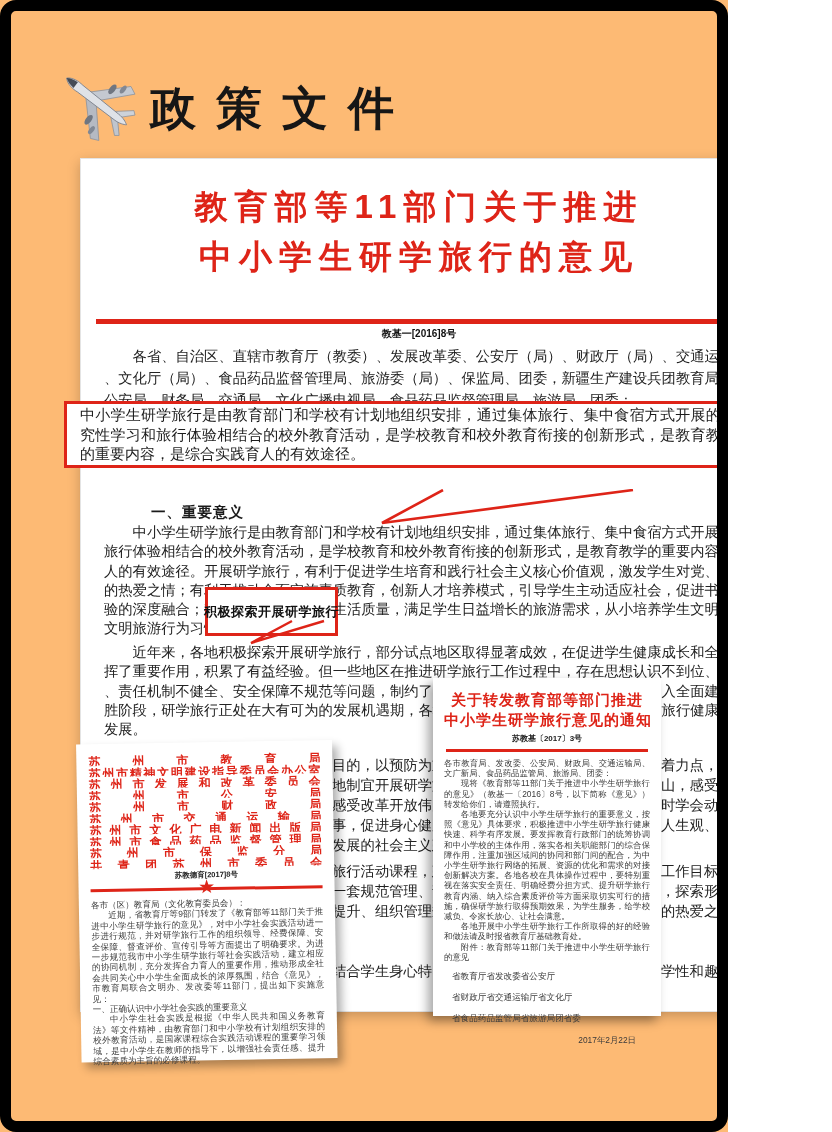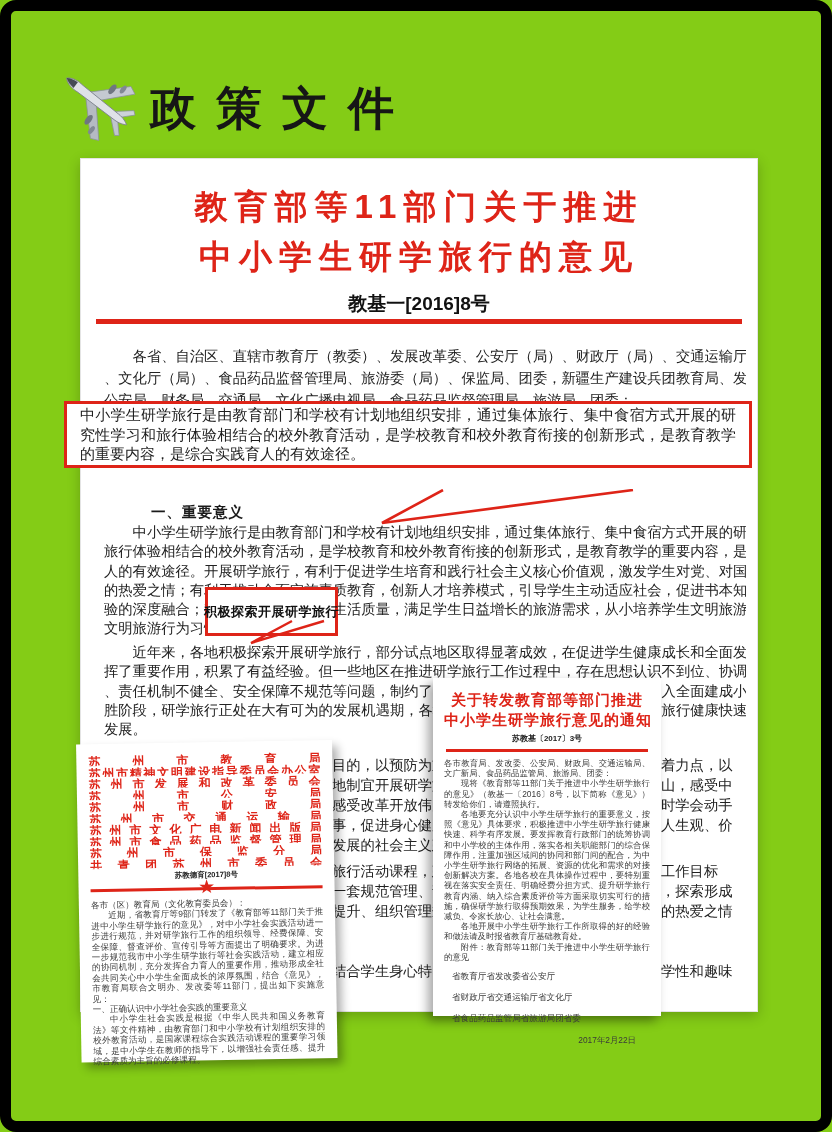--- a/index.html
+++ b/index.html
@@ -1,30 +1,30 @@
 <!DOCTYPE html>
 <html><head>
 <meta charset="utf-8">
 <style>
   html,body{margin:0;padding:0;background:#ffffff;}
-  #screen{position:relative;width:832px;height:1132px;background:#84cc16;overflow:hidden;
+  #screen{position:relative;width:728px;height:1132px;background:#fdba74;overflow:hidden;
           font-family:"Liberation Sans","DejaVu Sans",sans-serif;color:#222;}
   #frame{position:absolute;inset:0;border:11px solid #000;border-radius:16px;z-index:60;pointer-events:none;}
 
   
   .hdr-plane{position:absolute;left:50px;top:58px;width:92px;height:86px;z-index:2;}
   .hdr-title{position:absolute;left:150px;top:78px;font-size:46px;font-weight:600;letter-spacing:20px;
              color:#161616;z-index:2;white-space:nowrap;}
 
   
   .mainpage{position:absolute;left:80px;top:158px;width:676px;height:852px;background:#fff;
             border:1px solid #e4e4e4;box-shadow:0 4px 12px rgba(0,0,0,.22);z-index:1;}
   .m-title{position:absolute;left:0;width:676px;text-align:center;color:#de2418;
            font-size:33px;font-weight:600;letter-spacing:7px;white-space:nowrap;}
-  .m-docnum{position:absolute;left:0;width:676px;text-align:center;font-size:19px;font-weight:700;color:#111;}
+  .m-docnum{position:absolute;left:0;width:676px;text-align:center;font-size:10px;font-weight:700;color:#111;margin-top:36px;}
   .m-redline{position:absolute;left:15px;width:646px;height:5px;background:#de2418;}
   .m-block{position:absolute;left:23px;width:642px;}
   .docline{height:19.3px;font-size:14.3px;color:#222;text-align:justify;text-align-last:justify;
            white-space:nowrap;overflow:hidden;}
   .docline.addr{height:22px;}
   .docline.ind{text-indent:2em;}
   .docline.last{text-align-last:left;}
   .m-sec{position:absolute;left:70px;font-size:14.5px;font-weight:700;color:#1a1a1a;letter-spacing:1px;}
 
   

